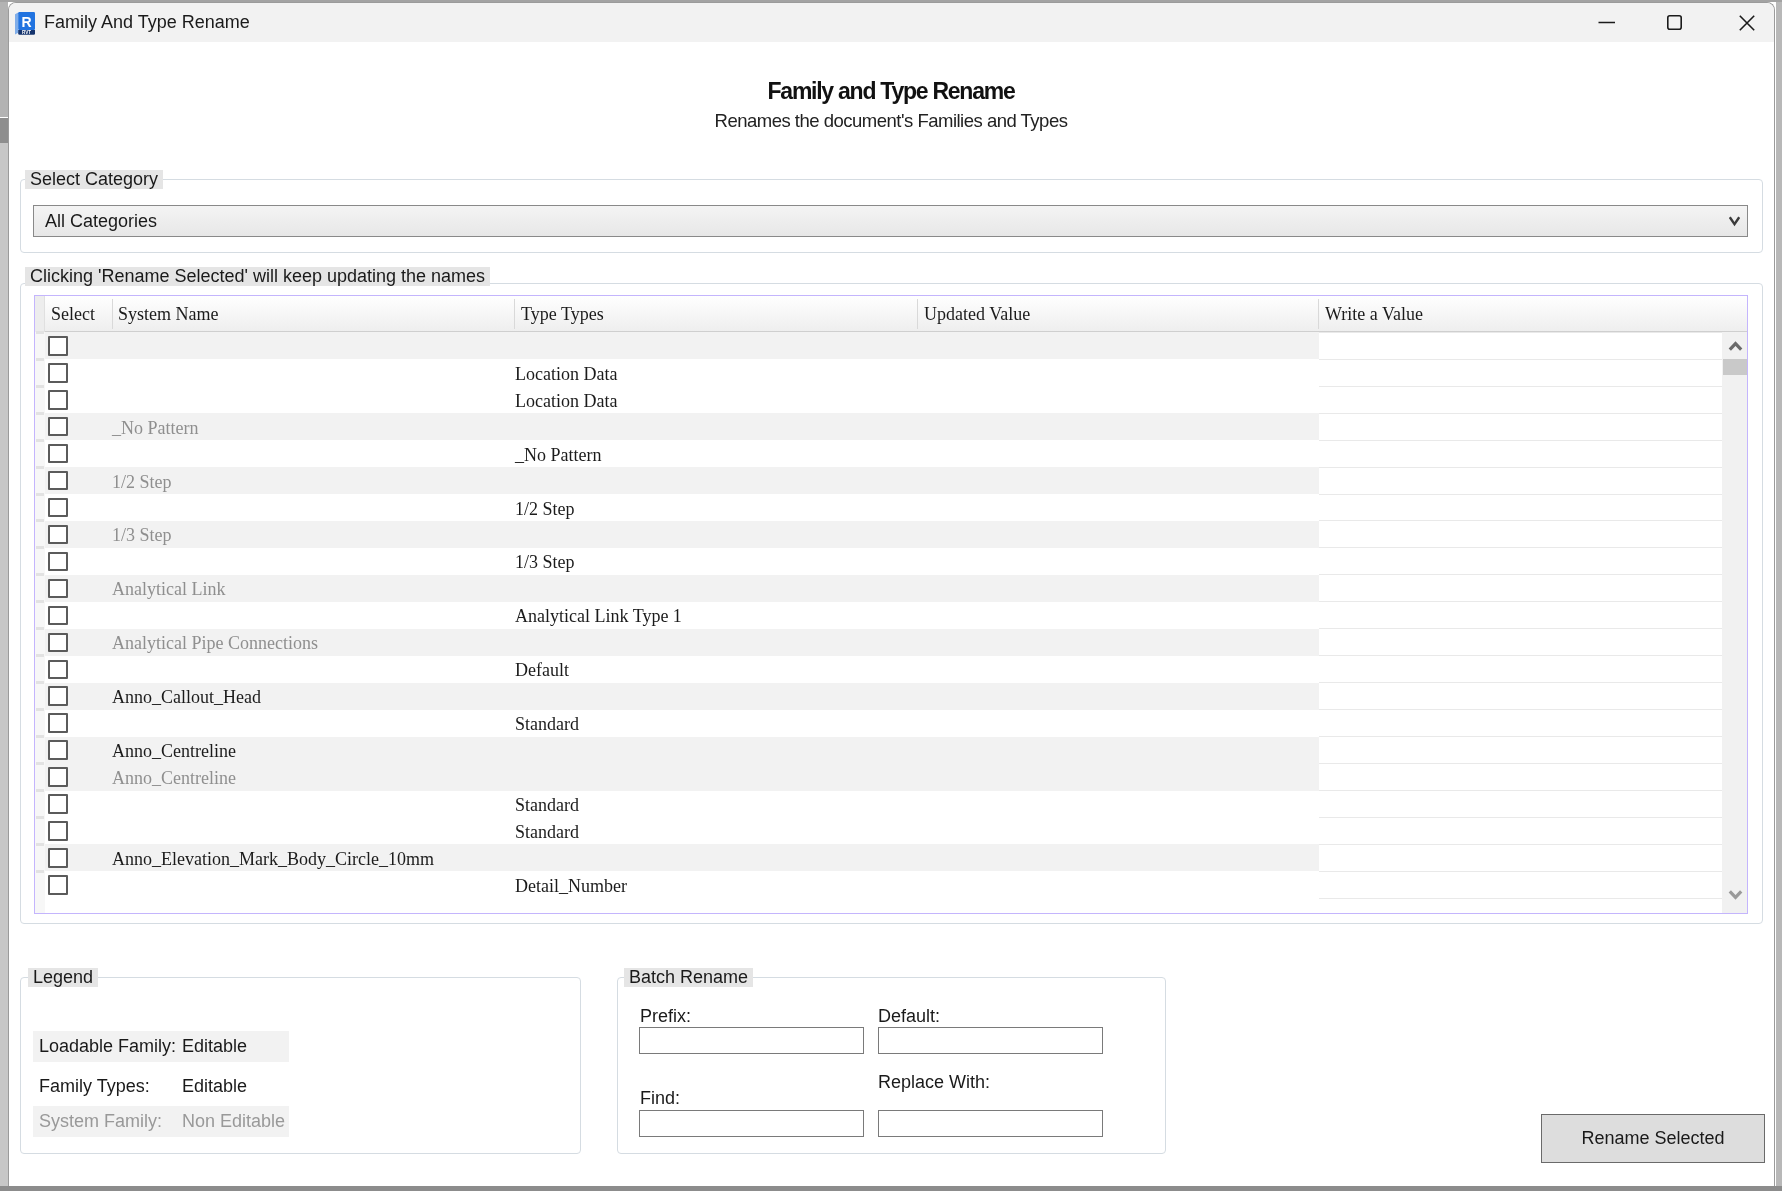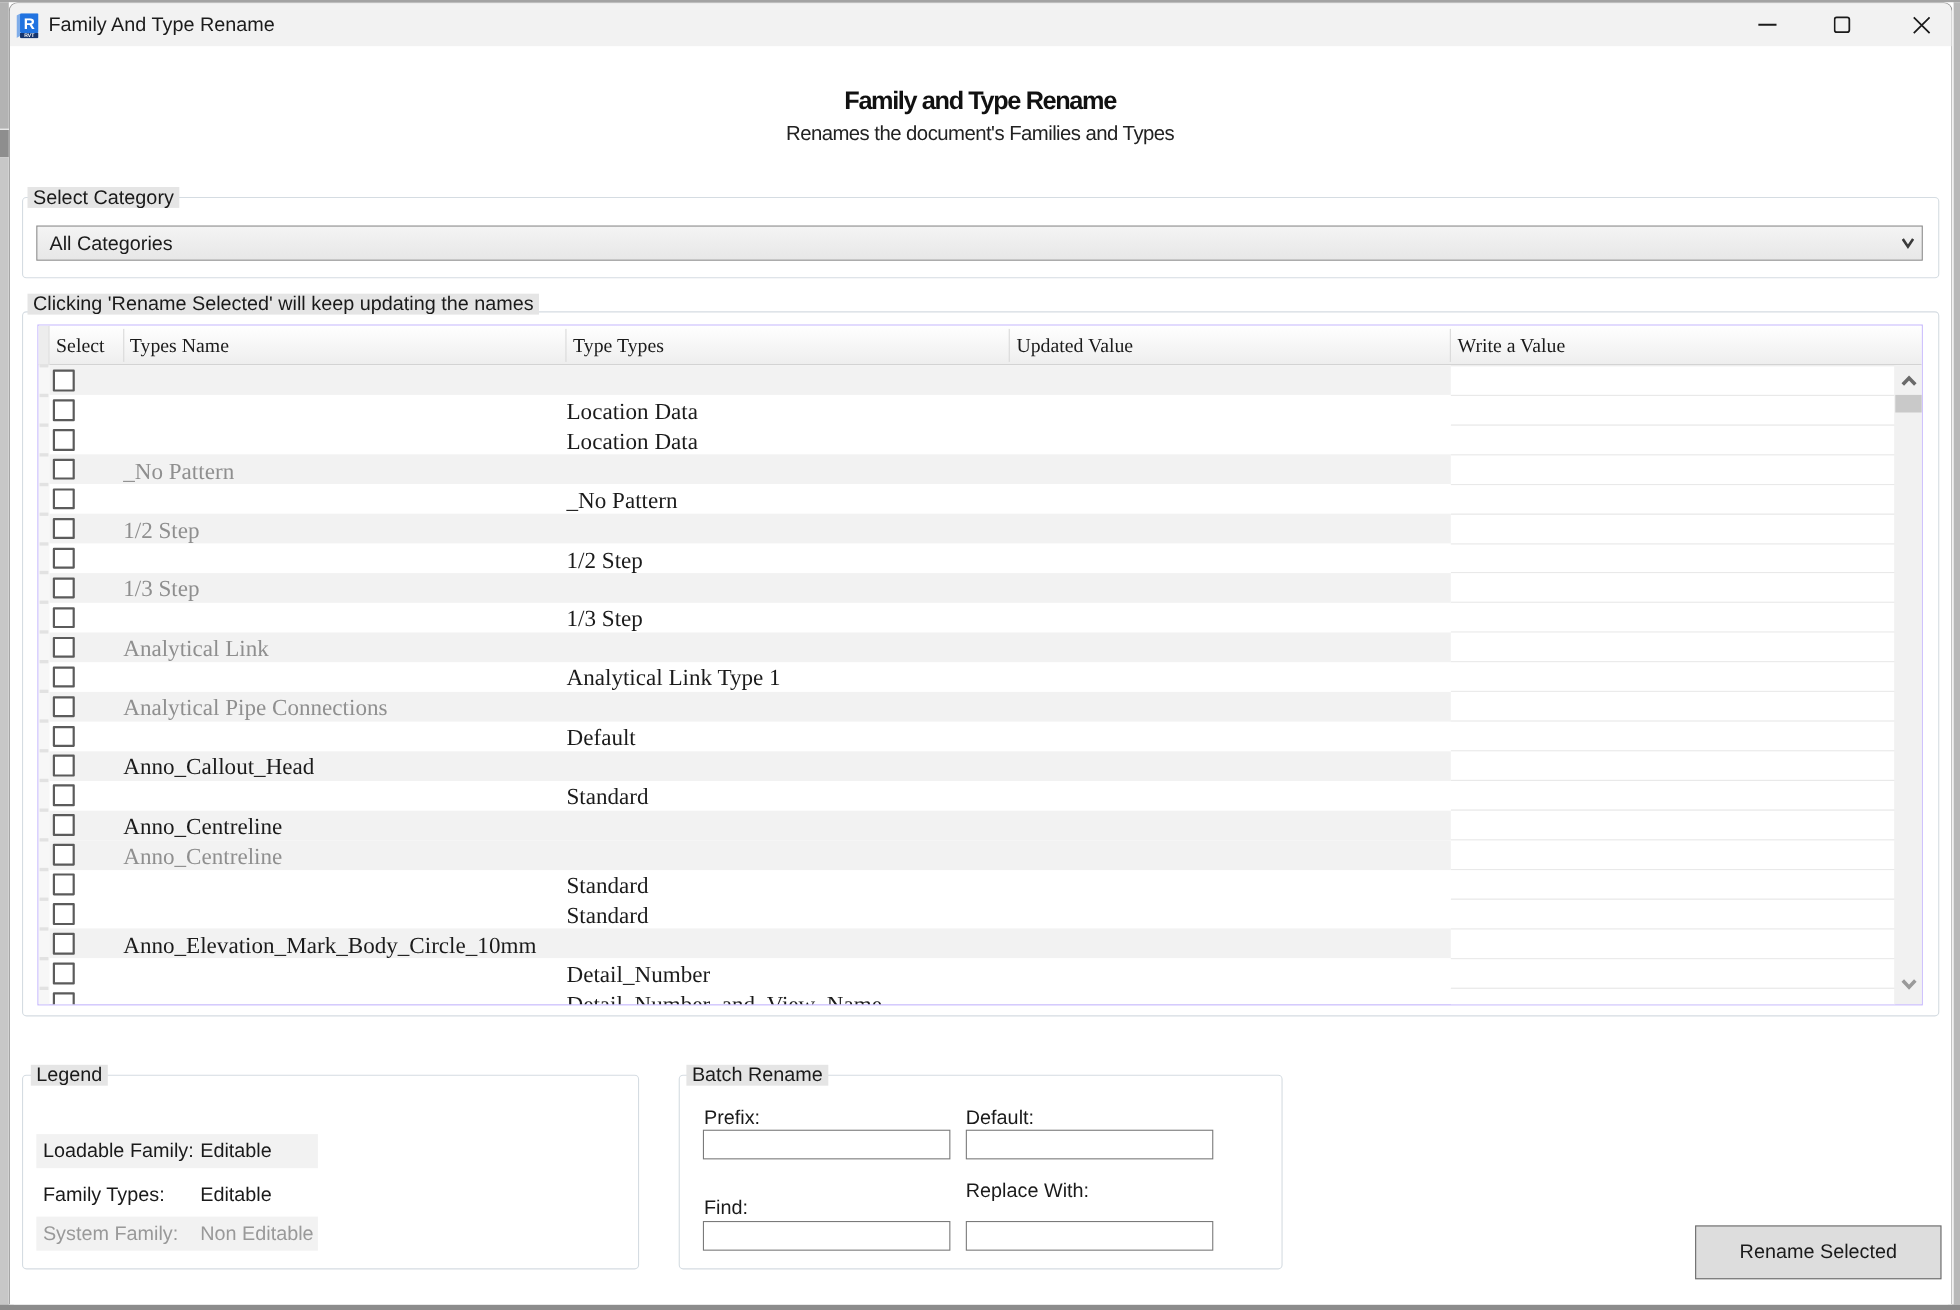--- a/index.html
+++ b/index.html
@@ -37,21 +37,21 @@
 .hsep{position:absolute;top:3px;width:1px;height:30px;background:#d9d9d9;}
 .htx{position:absolute;top:0;height:36px;line-height:36px;font-size:18px;color:#1b1b1b;}
 #gcorner{position:absolute;left:0;top:0;width:10px;height:36px;background:#ededed;border-right:1px solid #e0e0e0;box-sizing:border-box;}
 #gbody{position:absolute;left:0;top:36.3px;width:1712px;height:582px;}
 .row{position:relative;width:1712px;height:26.96px;}
 .famband{background:transparent;}
 .famband::before{content:"";position:absolute;left:9.5px;top:0;width:1274px;height:26.96px;background:#f2f2f2;}
 .rowhdr{position:absolute;left:1px;top:-1.5px;width:8px;height:3px;background:#e2e2e2;}
 .cb{position:absolute;left:13px;top:3.8px;width:19.5px;height:19.5px;border:2px solid #5b5b5b;
  background:#fff;box-sizing:border-box;border-radius:1px;}
-.celltext{position:absolute;top:1.5px;height:26.96px;line-height:26.96px;font-size:21px;white-space:nowrap;}
+.celltext{position:absolute;top:1.5px;height:26.96px;line-height:26.96px;font-size:18px;white-space:nowrap;}
 .famcell{left:77px;}
 .typecell{left:480px;}
 .graytx{color:#8f8f8f;}
 .blacktx{color:#1b1b1b;}
 .writecell{position:absolute;left:1283.5px;top:0;width:404px;height:26.2px;background:#fff;
  border-bottom:1px solid #e9e9e9;border-top:1px solid #e9e9e9;box-sizing:content-box;margin-top:-0.5px;}
 
 #vscroll{position:absolute;left:1687px;top:36.3px;width:26.5px;height:580.7px;background:#f1f1f1;}
 #vthumb{position:absolute;left:0.5px;top:26.5px;width:25.5px;height:16px;background:#c9c9c9;}
 
@@ -105,21 +105,21 @@
 <svg class="abs" style="left:1729px;top:214.5px" width="11" height="13">
     <path d="M0.8 2.2 L5.5 9.2 L10.2 2.2" fill="none" stroke="#3b3b3b" stroke-width="2.4"></path>
   </svg>
 
 <div class="abs gb" id="gb2"></div>
 <div class="abs gblabel" id="gb2label">Clicking 'Rename Selected' will keep updating the names</div>
 
 <div class="abs" id="grid">
   <div id="ghead">
     <span class="htx" style="left:16px">Select</span>
-    <span class="htx" style="left:83px">Types Name</span>
+    <span class="htx" style="left:83px">System Name</span>
     <span class="htx" style="left:486px">Type Types</span>
     <span class="htx" style="left:889px">Updated Value</span>
     <span class="htx" style="left:1290px">Write a Value</span>
     <span class="hsep" style="left:77px"></span>
     <span class="hsep" style="left:479px"></span>
     <span class="hsep" style="left:882px"></span>
     <span class="hsep" style="left:1283px"></span>
   </div>
   <div id="gcorner"></div>
   <div id="gbody">
@@ -242,26 +242,20 @@
         <div class="cb"></div>
         <div class="celltext famcell blacktx">Anno_Elevation_Mark_Body_Circle_10mm</div>
         <div class="writecell"></div>
       </div>
 <div class="row ">
         <div class="rowhdr"></div>
         <div class="cb"></div>
         <div class="celltext typecell blacktx">Detail_Number</div>
         <div class="writecell"></div>
       </div>
-<div class="row ">
-        <div class="rowhdr"></div>
-        <div class="cb"></div>
-        <div class="celltext typecell blacktx">Detail_Number_and_View_Name</div>
-        <div class="writecell"></div>
-      </div>
   </div>
   <div id="vscroll">
     <svg style="position:absolute;left:6px;top:8px" width="15" height="13">
         <path d="M1.8 9.6 L7.5 3.6 L13.2 9.6" fill="none" stroke="#6a6a6a" stroke-width="3.2"></path>
       </svg>
     <div id="vthumb"></div>
     <svg style="position:absolute;left:6px;top:556px" width="15" height="13">
         <path d="M1.8 3.4 L7.5 9.4 L13.2 3.4" fill="none" stroke="#9a9a9a" stroke-width="3.2"></path>
       </svg>
   </div>

